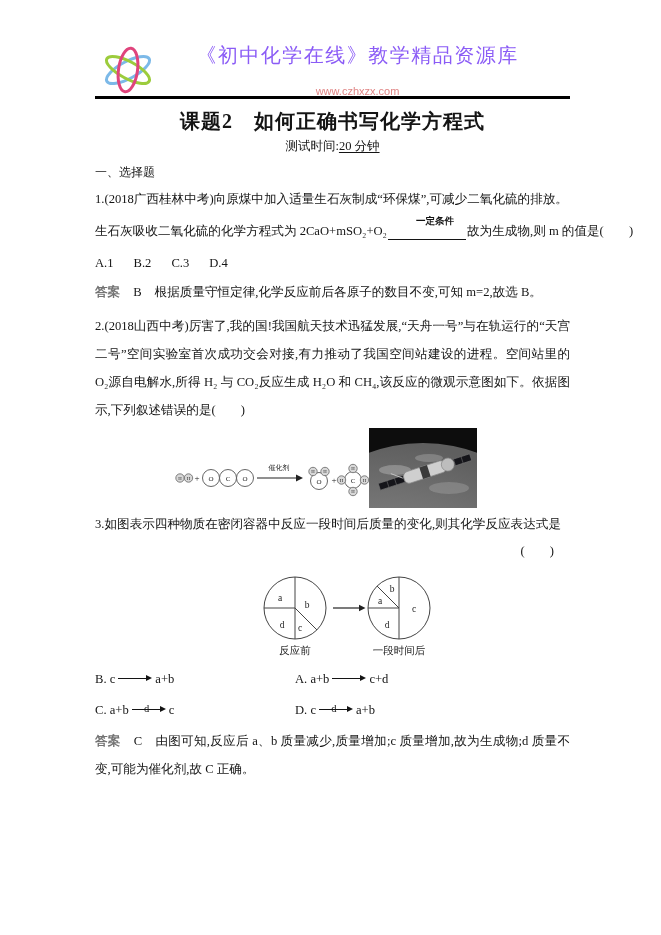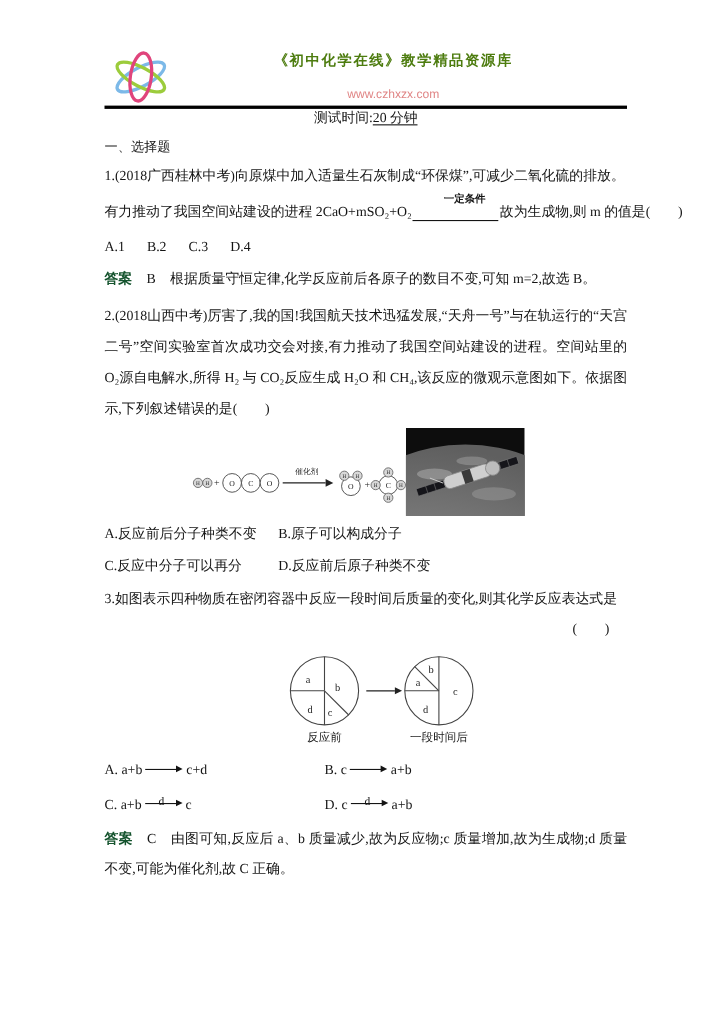--- a/index.html
+++ b/index.html
@@ -7,34 +7,34 @@
   .page {
     width:661px; height:935px; background:#fff; position:relative; overflow:hidden;
     font-family:"Liberation Serif","DejaVu Serif",serif; color:#141414;
   }
   .content { padding:0 91px 0 95px; }
 
   
   .site-header { display:flex; align-items:center; height:52px; margin-top:43px; }
   .logo { width:70px; height:52px; flex:0 0 auto; }
   .head-text { flex:1; text-align:center; padding-right:20px; }
-  .site-title { color:#4d7c0f; font-weight:bold; font-size:13px; letter-spacing:1.5px; }
+  .site-title { color:#8b5cf6; font-weight:normal; font-size:20px; letter-spacing:1.5px; }
   .site-url { color:#e08585; font-size:11px; margin-top:16px; font-family:"Liberation Sans",sans-serif; }
   .head-rule { border-bottom:3px solid #000; margin-top:1px; }
 
   
   .doc-title { text-align:center; font-size:20px; font-weight:bold; margin:9px 0 3px; letter-spacing:1px; }
   .subtitle { text-align:center; font-size:12.5px; margin-bottom:9px; }
   .subtitle .u { text-decoration:underline; text-underline-offset:2px;text-align:right; }
   .section-head { font-size:12px; margin:6px 0 4px; }
 
   
   .para { font-size:12.6px; line-height:28px; text-align:justify; margin:0; }
   .oneline { font-size:12.6px; line-height:28px; white-space:nowrap; margin:0; }
-  .ans-label { color:#14532d; font-weight:bold; }
+  .ans-label { color:#737373; font-weight:bold; }
   .ans-letter { display:inline-block; margin:0 13px; }
   .answer { margin:1px 0 6px; }
 
   
   .q1-eq-line { line-height:34px; margin-top:1px; }
   .cond-arrow { display:inline-block; position:relative; width:78px; height:22px;
                 border-bottom:1.4px solid #141414; vertical-align:-5px; margin:0 1px; }
   .cond-label { position:absolute; left:16px; right:0; bottom:1px; text-align:center; font-size:9.5px; font-weight:bold; }
   .q1-options { display:flex; gap:20px; font-size:12.6px; line-height:28px; margin:1px 0; }
 
@@ -69,28 +69,29 @@
           <ellipse rx="9.5" ry="22" fill="none" stroke="#e0447c" stroke-width="3" transform="rotate(8)"></ellipse>
         </g>
       </svg>
       <div class="head-text">
         <div class="site-title">《初中化学在线》教学精品资源库</div>
         <div class="site-url">www.czhxzx.com</div>
       </div>
     </div>
     <div class="head-rule"></div>
 
+    <h1 class="doc-title">课题2　如何正确书写化学方程式</h1>
     <div class="subtitle">
       <span>测试时间:</span><span class="u">20 分钟</span>
     </div>
     <div class="section-head">一、选择题</div>
 
     <p class="oneline">1.(2018广西桂林中考)向原煤中加入适量生石灰制成“环保煤”,可减少二氧化硫的排放。</p>
     <p class="oneline q1-eq-line">
-      <span>有力推动了我国空间站建设的进程 </span><span>2CaO+mSO₂+O₂</span><span class="cond-arrow"><span class="cond-label">一定条件</span></span><span>故为生成物</span><span>,则 m 的值是(　　)</span>
+      <span>生石灰吸收二氧化硫的化学方程式为 </span><span>2CaO+mSO₂+O₂</span><span class="cond-arrow"><span class="cond-label">一定条件</span></span><span>故为生成物</span><span>,则 m 的值是(　　)</span>
     </p>
     <div class="q1-options">
       <span>A.1</span>
       <span>B.2</span>
       <span>C.3</span>
       <span>D.4</span>
     </div>
     <p class="para answer">
       <span class="ans-label">答案</span><span class="ans-letter">B</span><span>根据质量守恒定律,化学反应前后各原子的数目不变,可知 m=2,故选 B。</span>
     </p>
@@ -164,26 +165,20 @@
           <line x1="31" y1="-3.5" x2="31" y2="3.5" stroke="#777" stroke-width="0.5"></line>
           <line x1="39" y1="-3.5" x2="39" y2="3.5" stroke="#777" stroke-width="0.5"></line>
           <rect x="-22" y="-6" width="44" height="12" rx="5" fill="#cfcfcf" stroke="#8a8a8a" stroke-width="0.7"></rect>
           <rect x="-4" y="-6" width="8" height="12" fill="#3a3a3a"></rect>
           <circle cx="24" cy="0" r="6.5" fill="#bdbdbd" stroke="#8a8a8a" stroke-width="0.7"></circle>
           <line x1="-23" y1="-1" x2="-33" y2="-9" stroke="#cccccc" stroke-width="0.8"></line>
         </g>
       </svg>
     </div>
 
-    <div class="q2-options">
-      <span>A.反应前后分子种类不变</span>
-      <span>B.原子可以构成分子</span>
-      <span>C.反应中分子可以再分</span>
-      <span>D.反应前后原子种类不变</span>
-    </div>
 
     <p class="oneline">3.如图表示四种物质在密闭容器中反应一段时间后质量的变化,则其化学反应表达式是</p>
     <div class="bracket-line">(　　)</div>
 
     <div class="fig3">
       <svg width="200" height="88" viewBox="0 0 200 88">
 
         <g stroke="#444" fill="none" stroke-width="1">
           <circle cx="48" cy="38" r="31"></circle>
           <line x1="48" y1="38" x2="48" y2="7"></line>
@@ -210,23 +205,23 @@
         </g>
         <text x="145" y="22" font-size="9.5" text-anchor="middle">b</text>
         <text x="133" y="34" font-size="9.5" text-anchor="middle">a</text>
         <text x="167" y="42" font-size="9.5" text-anchor="middle">c</text>
         <text x="140" y="58" font-size="9.5" text-anchor="middle">d</text>
         <text x="152" y="84" font-size="10.5" text-anchor="middle">一段时间后</text>
       </svg>
     </div>
 
     <div class="q3-options">
+      <span><span>B. c</span><span class="opt-arrow"><span class="opt-arrow-label"></span></span><span>a+b</span></span>
       <span><span>A. a+b</span><span class="opt-arrow"><span class="opt-arrow-label"></span></span><span>c+d</span></span>
-      <span><span>B. c</span><span class="opt-arrow"><span class="opt-arrow-label"></span></span><span>a+b</span></span>
       <span><span>C. a+b</span><span class="opt-arrow"><span class="opt-arrow-label">d</span></span><span>c</span></span>
       <span><span>D. c</span><span class="opt-arrow"><span class="opt-arrow-label">d</span></span><span>a+b</span></span>
     </div>
     <p class="para answer">
-      <span class="ans-label">答案</span><span class="ans-letter">C</span><span>由图可知,反应后 a、b 质量减少,故为反应物;c 质量增加,故为生成物;d 质量不变,可能为催化剂,故 C 正确。</span>
+      <span class="ans-label">答案</span><span class="ans-letter">C</span><span>由图可知,反应后 a、b 质量减少,质量增加;c 质量增加,故为生成物;d 质量不变,可能为催化剂,故 C 正确。</span>
     </p>
 
   </div>
 </div>
 
 </body></html>

